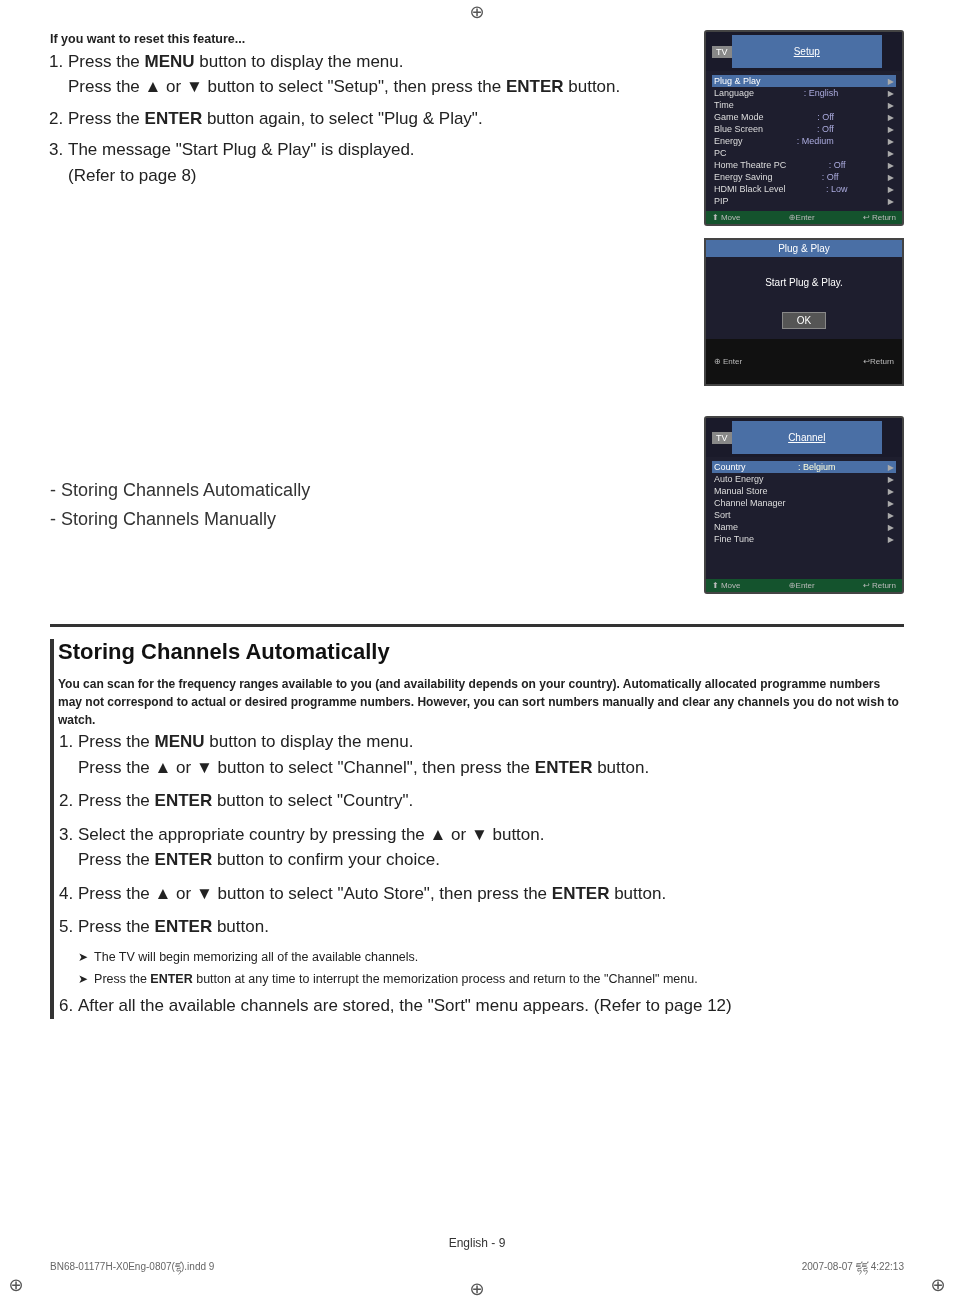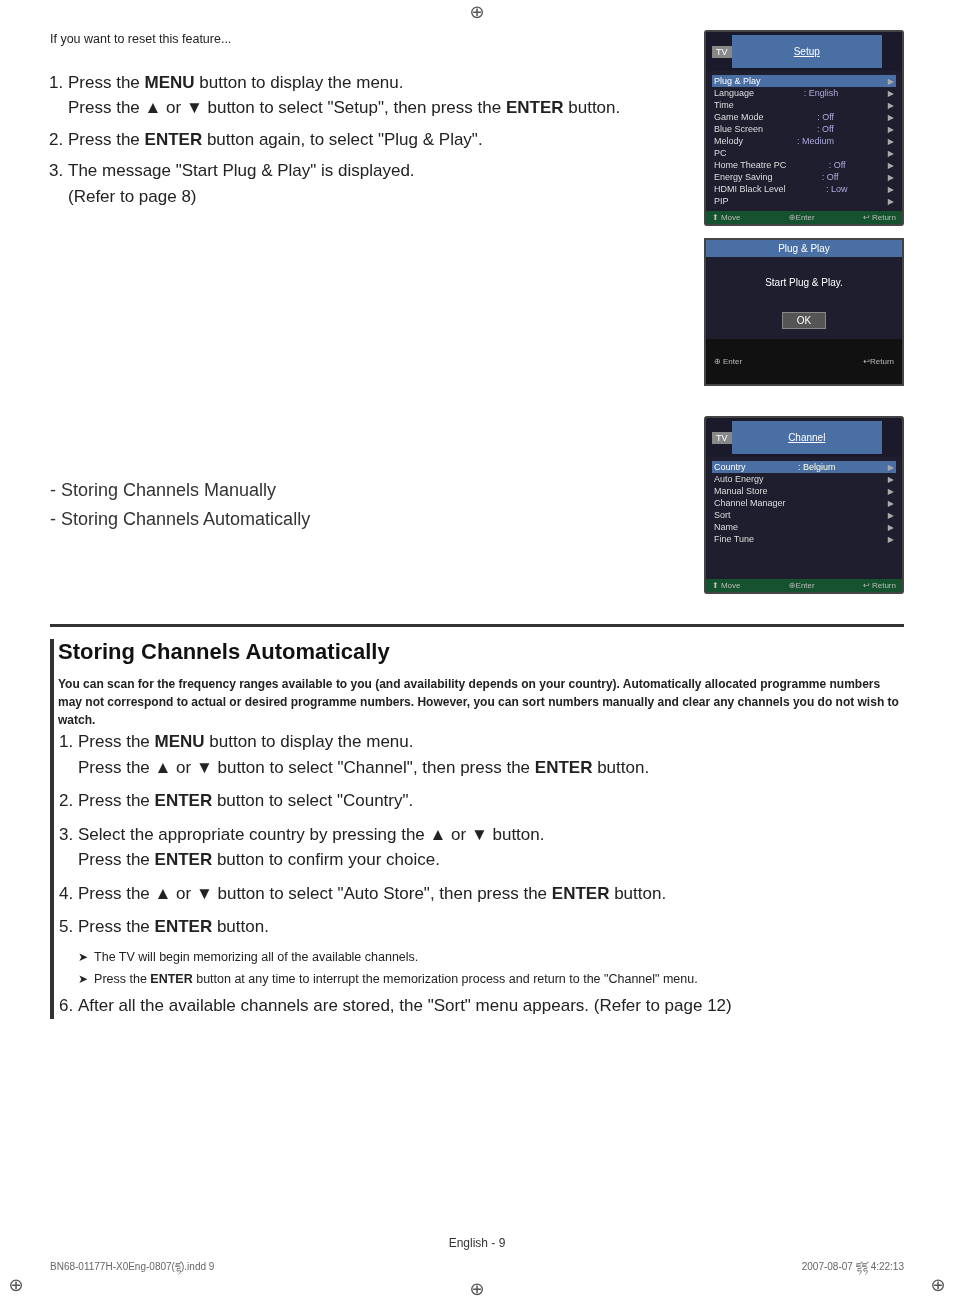--- a/index.html
+++ b/index.html
@@ -39,22 +39,22 @@
       margin-bottom: 30px;
     }
 
     .top-left {
       flex: 1;
       font-size: 12.5px;
       line-height: 1.5;
     }
 
     .top-left .if-heading {
-      font-weight: normal;
-      margin-bottom: 21px;
+      font-weight: bold;
+      margin-bottom: 0;
     }
 
     .top-left ol {
       margin-left: 18px;
     }
 
     .top-left ol li {
       margin-bottom: 6px;
     }
 
@@ -327,21 +327,21 @@
             <span class="item-name">Game Mode</span>
             <span class="item-value">: Off</span>
             <span class="arrow">▶</span>
           </div>
           <div class="tv-menu-item">
             <span class="item-name">Blue Screen</span>
             <span class="item-value">: Off</span>
             <span class="arrow">▶</span>
           </div>
           <div class="tv-menu-item">
-            <span class="item-name">Melody</span>
+            <span class="item-name">Energy</span>
             <span class="item-value">: Medium</span>
             <span class="arrow">▶</span>
           </div>
           <div class="tv-menu-item">
             <span class="item-name">PC</span>
             <span class="arrow">▶</span>
           </div>
           <div class="tv-menu-item">
             <span class="item-name">Home Theatre PC</span>
             <span class="item-value">: Off</span>
@@ -379,22 +379,22 @@
           <span>⊕ Enter</span>
           <span>↩Return</span>
         </div>
       </div>
 
     </div>
   </div>
 
   <div class="middle-section">
     <div class="middle-left">
+      <div class="section-title-item">- Storing Channels Automatically</div>
       <div class="section-title-item">- Storing Channels Manually</div>
-      <div class="section-title-item">- Storing Channels Automatically</div>
     </div>
 
     <div class="tv-screen" style="width:200px; align-self:flex-start;">
       <div class="tv-header">
         <span class="tv-label">TV</span>
         <span class="title-bar">Channel</span>
         <span style="width:14px"></span>
       </div>
       <div class="tv-body">
         <div class="tv-menu-item highlighted">

